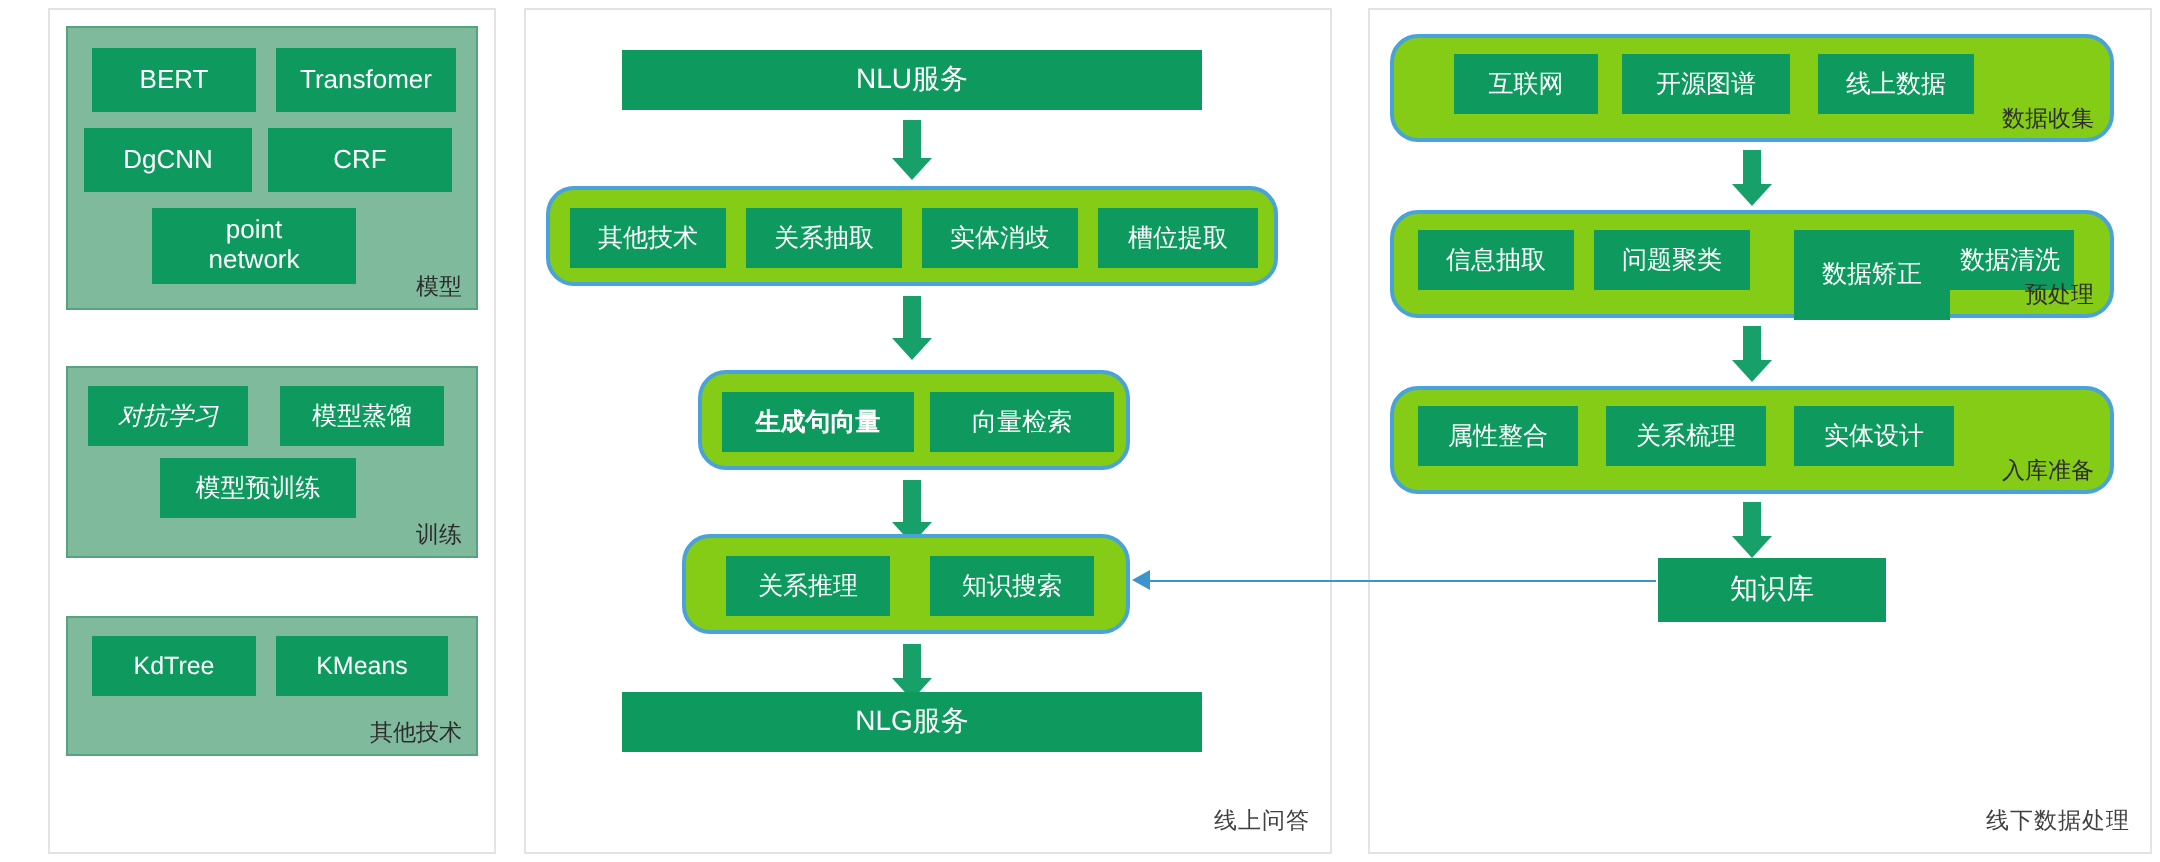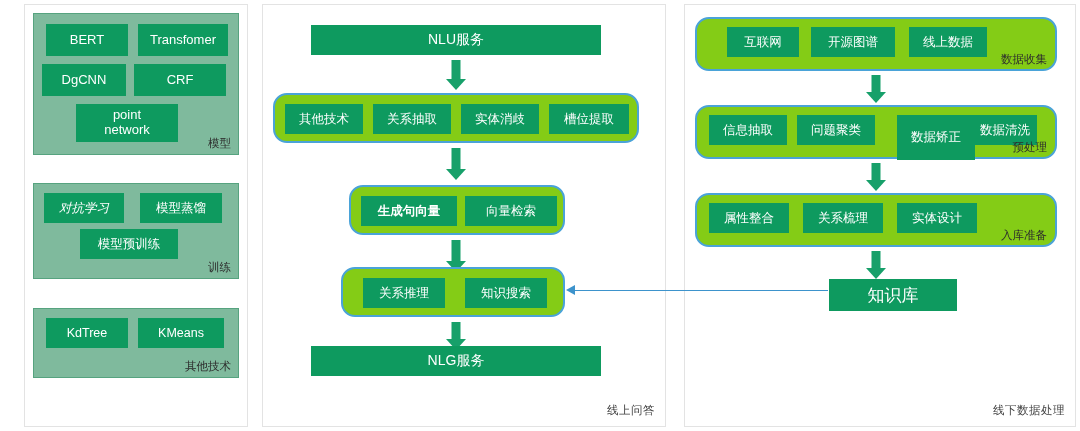--- a/index.html
+++ b/index.html
@@ -224,21 +224,21 @@
       <div class="chip sm" style="left:106px;top:8px;width:80px;height:30px;">关系梳理</div>
       <div class="chip sm" style="left:200px;top:8px;width:80px;height:30px;">实体设计</div>
       <div class="grp-label" style="right:8px;bottom:2px;">入库准备</div>
     </div>
 
     <div class="arrow-down" style="left:180px;top:246px;width:22px;height:28px;">
       <div class="shaft" style="height:17px;"></div>
         <div class="head"></div>
     </div>
 
-    <div class="bar" style="left:144px;top:274px;width:128px;height:32px;font-size:17px;">知识库</div>
+    <div class="bar" style="left:144px;top:274px;width:114px;height:32px;font-size:14px;">知识库</div>
 
     <div class="panel-caption" style="right:10px;bottom:8px;">线下数据处理</div>
   </div>
 
   <div class="conn">
     <div class="hline" style="left:574px;top:290px;width:254px;"></div>
     <div class="ahead" style="left:566px;top:285px;"></div>
   </div>
 
 </div>

